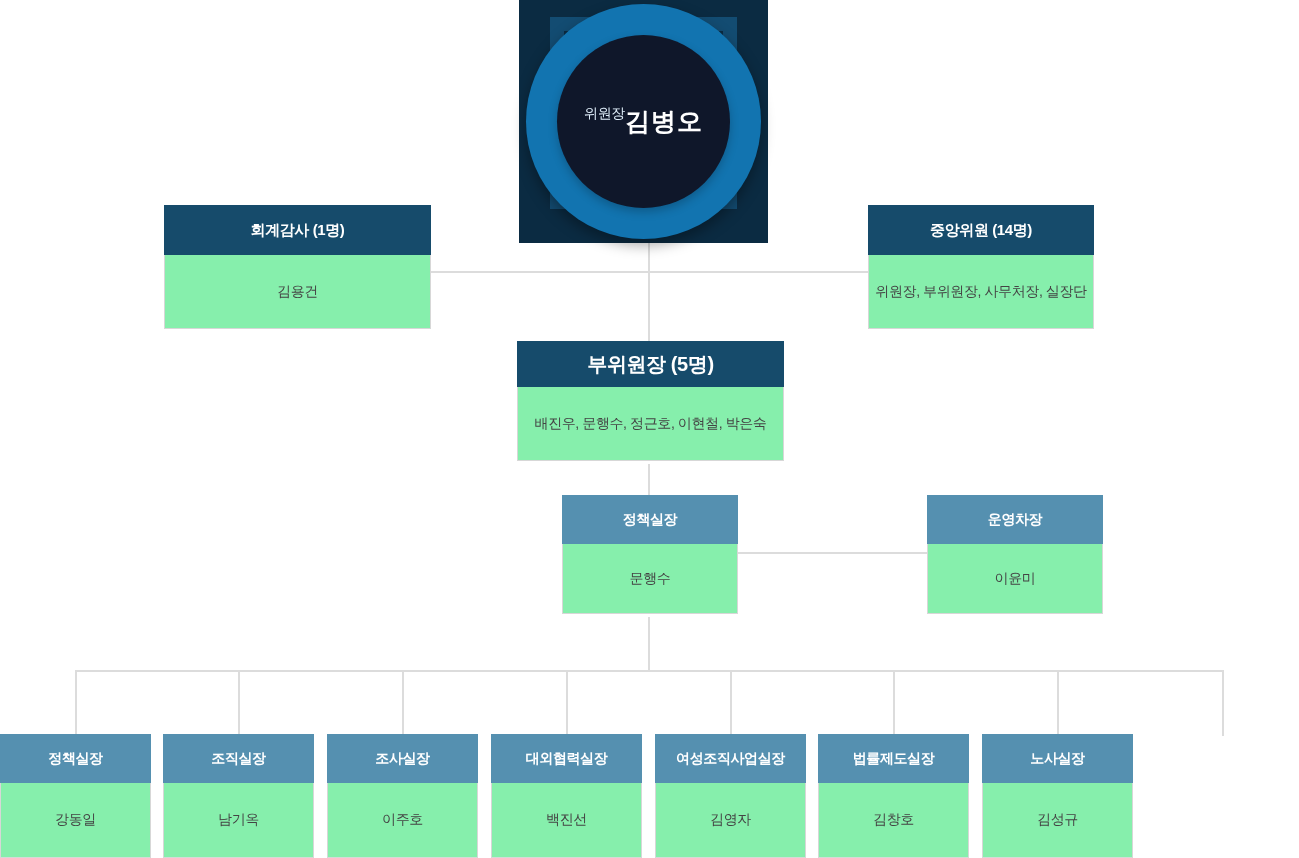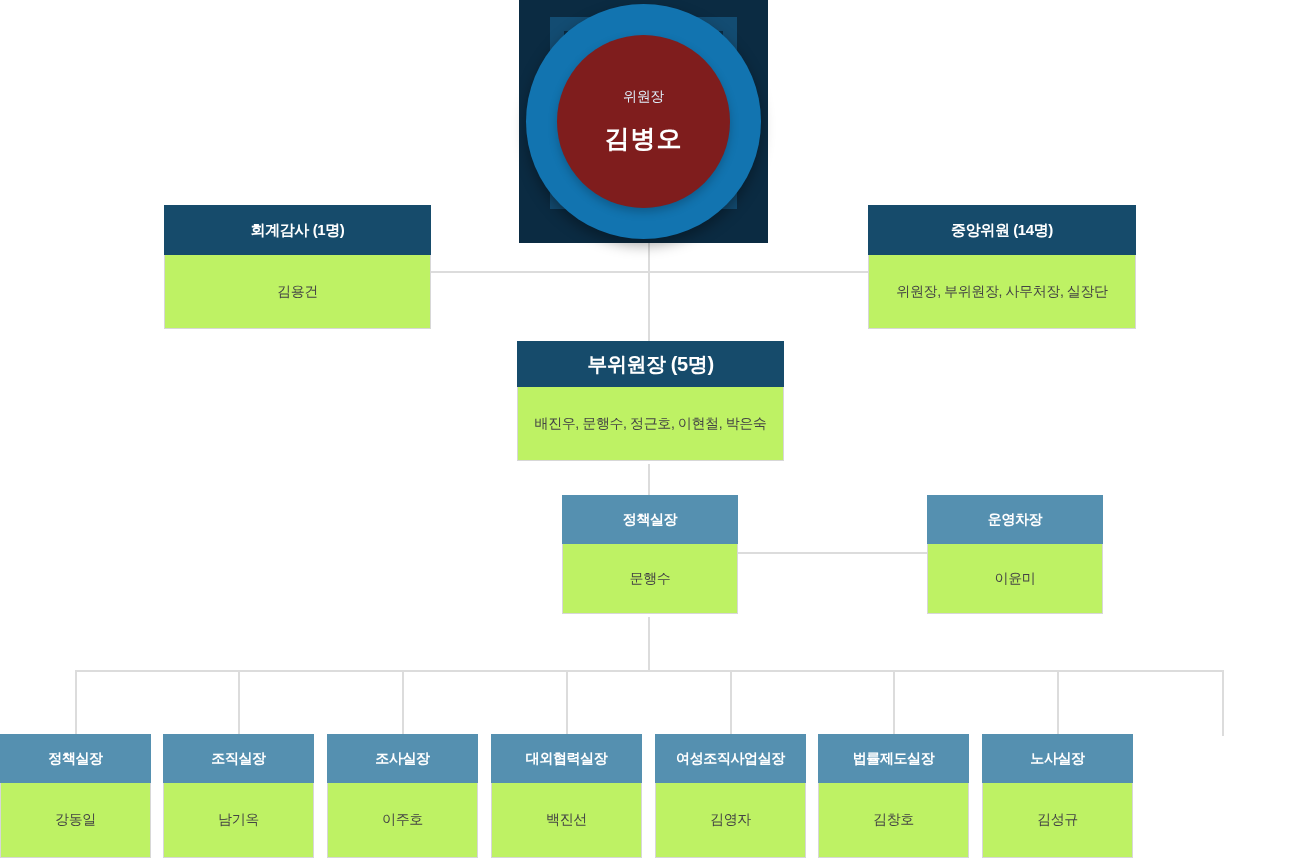--- a/index.html
+++ b/index.html
@@ -42,21 +42,21 @@
     font-weight: bold;
     display: flex;
     align-items: center;
     justify-content: center;
     letter-spacing: -0.4px;
     text-align: center;
   }
   .card .card-body {
     box-sizing: border-box;
     width: 100%;
-    background: #bef264;
+    background: #86efac;
     border: 1px solid #d7d7d7;
     border-top: none;
     color: #444444;
     display: flex;
     align-items: center;
     justify-content: center;
     text-align: center;
     letter-spacing: -0.4px;
   }
 
@@ -99,23 +99,23 @@
     background: #1274b0;
     box-shadow: 0 6px 14px rgba(0,0,0,0.35);
   }
   #leader-emblem .emblem-disc {
     position: absolute;
     left: 38px;
     top: 35px;
     width: 173px;
     height: 173px;
     border-radius: 50%;
-    background: #7f1d1d;
+    background: #0f172a;
     display: flex;
-    flex-direction: column;
+    flex-direction: row;
     align-items: center;
     justify-content: center;
     box-shadow: 0 4px 10px rgba(0,0,0,0.22);
   }
   #leader-emblem .emblem-role {
     color: #dfeefa;
     font-size: 14px;
     letter-spacing: -0.4px;
     margin-bottom: 16px;
   }
@@ -124,21 +124,21 @@
     font-size: 25px;
     font-weight: bold;
     letter-spacing: 1px;
   }
 
   
   #card-audit  { left: 164px; top: 205px; width: 267px; }
   #card-audit  .card-head { height: 50px; font-size: 15px; }
   #card-audit  .card-body { height: 74px; font-size: 14px; }
 
-  #card-central { left: 868px; top: 205px; width: 268px; }
+  #card-central { left: 868px; top: 205px; width: 226px; }
   #card-central .card-head { height: 50px; font-size: 15px; }
   #card-central .card-body { height: 74px; font-size: 14px; }
 
   
   #card-vice { left: 517px; top: 341px; width: 267px; }
   #card-vice .card-head { height: 46px; font-size: 20px; }
   #card-vice .card-body { height: 74px; font-size: 14px; }
 
   
   #card-chief { left: 562px; top: 495px; width: 176px; }

